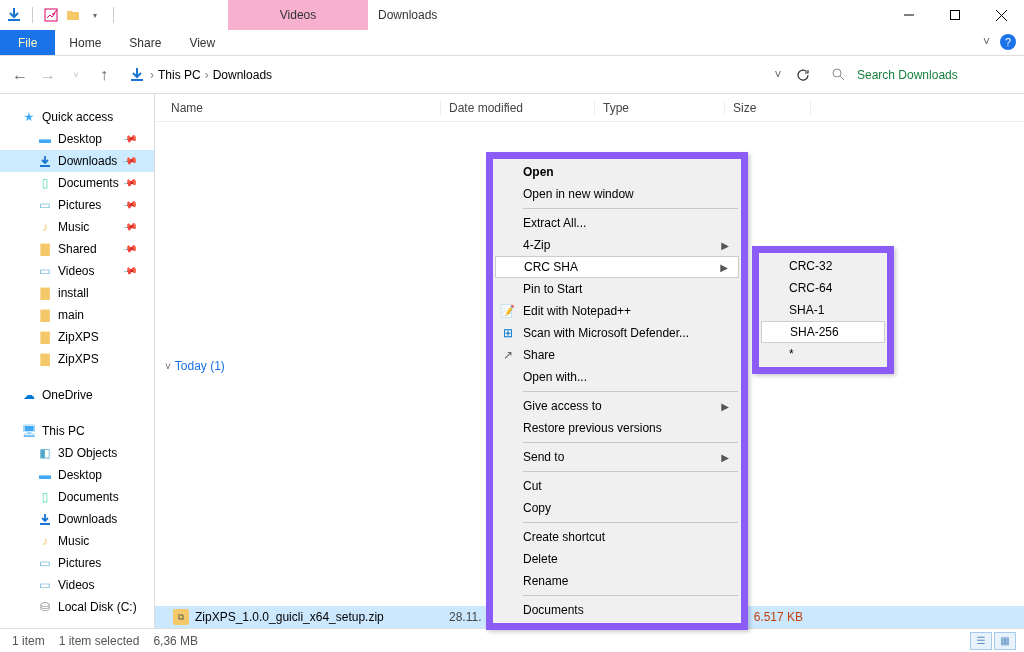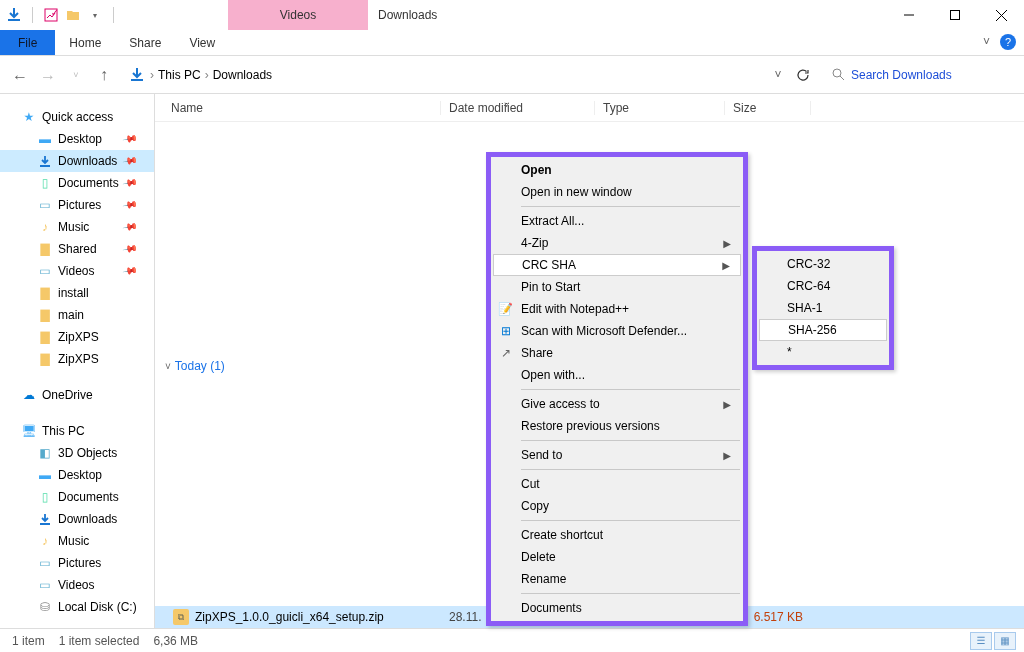--- a/index.html
+++ b/index.html
@@ -13,34 +13,34 @@
   .down-arrow-blue { color: #1976d2; font-size: 18px; }
   .contextual-tab { width: 140px; background: #f7b0cd; color: #333; display: flex; align-items: center; justify-content: center; margin-left: 110px; }
   .titlebar-title { padding-left: 10px; display: flex; align-items: center; color: #333; }
   .titlebar-gap { flex: 1; }
   .window-controls { display: flex; }
   .win-btn { width: 46px; display: flex; align-items: center; justify-content: center; color: #333; font-size: 13px; }
 
   
   .ribbon { height: 26px; display: flex; align-items: stretch; border-bottom: 1px solid #ddd; position: relative; }
   .ribbon-tab { padding: 0 14px; display: flex; align-items: center; color: #333; }
-  .ribbon-tab.file { background: #1a73e8; color: #0f172a; padding: 0 18px; }
+  .ribbon-tab.file { background: #1a73e8; color: #fef9c3; padding: 0 18px; }
   .ribbon-right { position: absolute; right: 8px; top: 4px; display: flex; align-items: center; gap: 10px; }
   .help-badge { width: 16px; height: 16px; border-radius: 50%; background: #1a73e8; color: #fff; display: flex; align-items: center; justify-content: center; font-size: 11px; }
 
   
   .navbar { height: 38px; display: flex; align-items: center; padding: 0 10px; gap: 8px; border-bottom: 1px solid #ddd; }
   .nav-arrow { color: #666; font-size: 16px; width: 20px; text-align: center; }
   .nav-arrow.disabled { color: #bbb; }
   .breadcrumb { flex: 1; display: flex; align-items: center; gap: 4px; padding: 0 6px; height: 26px; }
   .bc-folder-icon { color: #1a73e8; font-size: 16px; }
   .bc-sep { color: #888; }
   .bc-drop { width: 20px; text-align: center; color: #666; }
   .refresh-btn { width: 20px; text-align: center; color: #333; }
-  .searchbox { width: 190px; height: 26px; border: none; display: flex; align-items: center; gap: 6px; padding: 0 8px; color: #1d4ed8; }
+  .searchbox { width: 190px; height: 26px; border: none; display: flex; align-items: center; gap: 12px; padding: 0 8px; color: #15803d; }
   .search-icon { color: #888; }
 
   
   .main { display: flex; height: calc(100% - 30px - 26px - 38px - 24px); }
 
   
   .sidebar { width: 155px; border-right: 1px solid #ddd; padding-top: 12px; overflow: hidden; }
   .side-item { height: 22px; display: flex; align-items: center; padding-left: 22px; gap: 6px; position: relative; }
   .side-item.indent { padding-left: 38px; }
   .side-item .pin { position: absolute; right: 18px; color: #888; font-size: 10px; transform: rotate(35deg); }
@@ -67,21 +67,21 @@
 
   .file-row { height: 22px; display: flex; align-items: center; padding-left: 18px; }
   .file-row.selected { background: #cce8ff; }
   .file-cell-name { width: 268px; display: flex; align-items: center; gap: 6px; }
   .zip-icon { width: 16px; height: 16px; background: #f5c869; display: inline-flex; align-items: center; justify-content: center; font-size: 9px; color: #665; border-radius: 2px; }
   .file-cell-date { width: 154px; text-align: left; padding-left: 8px; color: #444; }
   .file-cell-type { width: 130px; padding-left: 8px; color: #444; }
   .file-cell-size { width: 86px; text-align: right; padding-right: 8px; color: #c2410c; }
 
   
-  .context-menu { position: absolute; background: #f0f0f0; border: 5px solid #8b5cf6; box-shadow: 2px 2px 4px rgba(0,0,0,0.2); padding: 2px; }
+  .context-menu { position: absolute; background: #f0f0f0; border: 7px solid #8b5cf6; box-shadow: 2px 2px 4px rgba(0,0,0,0.2); padding: 2px; }
   .menu-primary { left: 486px; top: 152px; width: 262px; }
   .menu-sub { left: 752px; top: 246px; width: 142px; }
   .menu-item { height: 22px; display: flex; align-items: center; padding: 0 28px 0 28px; position: relative; }
   .menu-item.bold { font-weight: 600; }
   .menu-item.highlight { background: #fff; border: 1px solid #ccc; }
   .menu-sep { height: 1px; background: #c8c8c8; margin: 3px 1px 3px 28px; }
   .menu-arrow { position: absolute; right: 10px; color: #555; font-size: 10px; }
   .menu-icon { position: absolute; left: 4px; width: 18px; height: 18px; display: inline-flex; align-items: center; justify-content: center; font-size: 12px; }
 
   

